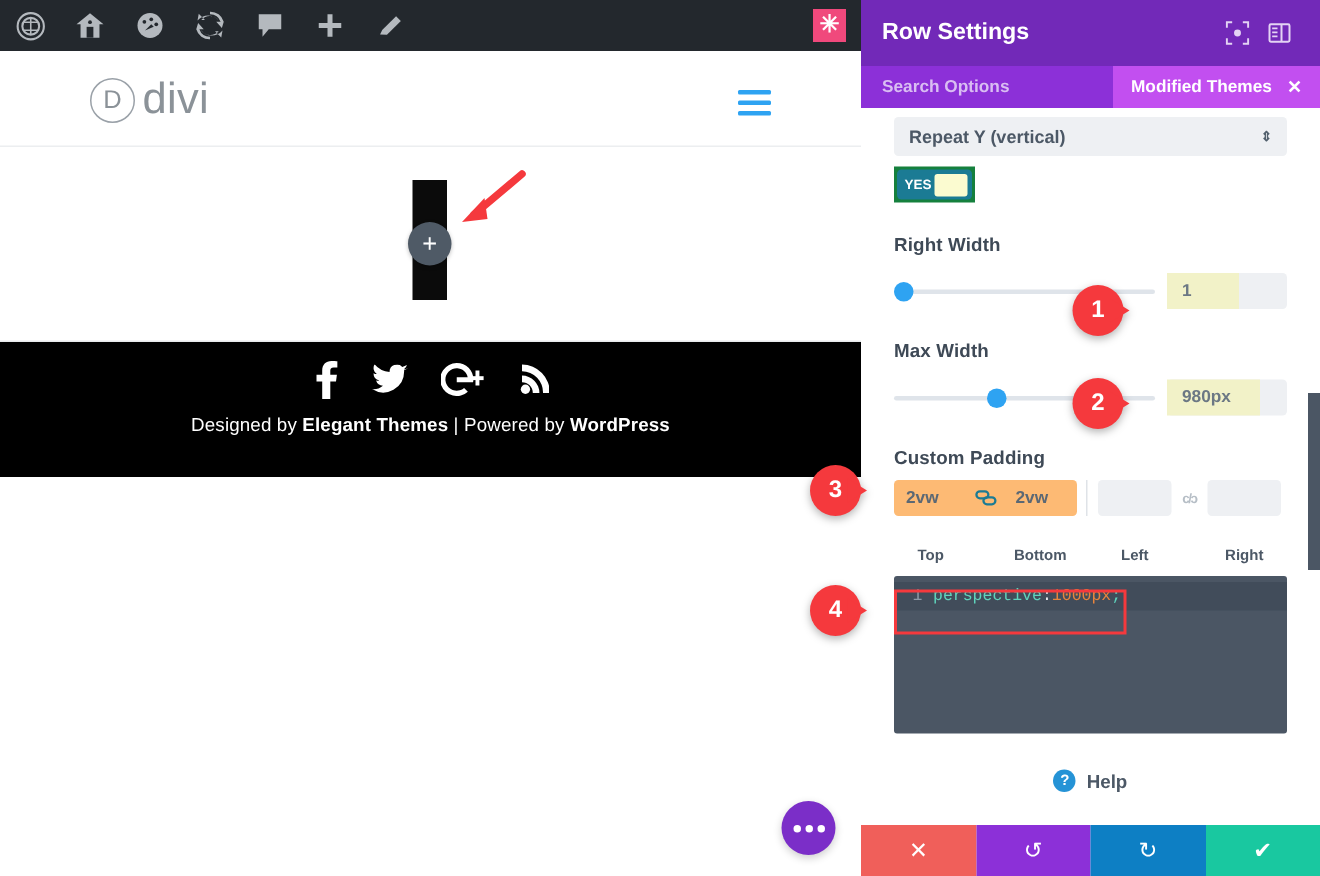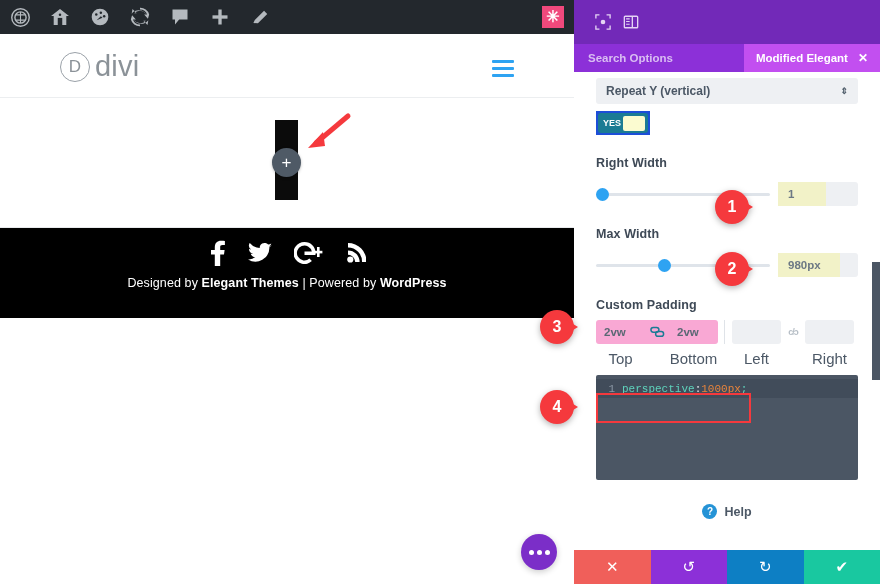--- a/index.html
+++ b/index.html
@@ -170,21 +170,21 @@
 
   .fld-label {
     margin-top: 21px;
     color: #3e4956; font-size: 12.5px; font-weight: bold;
     letter-spacing: .1px;
   }
 
   .toggle {
     margin-top: 7px;
     width: 54px; height: 24px;
-    background: #1d4ed8;
+    background: #15803d;
     padding: 2px;
     display: inline-block;
   }
   .toggle-inner {
     width: 100%; height: 100%;
     background: #1b7b94; border-radius: 3px;
     display: flex; align-items: center; justify-content: space-between;
     padding: 2px 3px;
   }
   .toggle-inner .yes { color: #fff; font-size: 9px; font-weight: bold; padding-left: 2px; }
@@ -221,32 +221,32 @@
   .value-box .val {
     position: absolute; left: 10px; top: 0; height: 24px;
     display: flex; align-items: center;
     color: #6c7884; font-size: 11.5px; font-weight: bold;
   }
 
   
   .pad-group { margin-top: 8px; display: flex; align-items: flex-start; }
   .pad-pair {
     display: flex; align-items: center;
-    background: #f9a8d4; border-radius: 3px;
+    background: #fdba74; border-radius: 3px;
     overflow: hidden;
   }
   .pad-cell { width: 49px; text-align: center; }
   .pad-in {
     height: 24px; display: flex; align-items: center; padding-left: 8px;
     color: #5b6874; font-size: 11.5px; font-weight: bold;
   }
   .pad-in.empty { background: #eef0f3; border-radius: 3px; }
   .pad-cap {
-    margin-top: 6px; text-align: center;
-    color: #4c5866; font-size: 15px; font-weight: normal;
+    margin-top: 21px; text-align: center;
+    color: #4c5866; font-size: 10px; font-weight: bold;
   }
   .link-ico { width: 24px; display: flex; align-items: center; justify-content: center; height: 24px; color: #1b7b94; }
   .link-ico.broken { color: #b6bec6; font-size: 9px; font-weight: bold; letter-spacing: -1px; }
   .pad-divider { width: 1px; height: 24px; background: #dfe3e8; margin: 0 7px 0 6px; }
   .pad-empty-pair { display: flex; align-items: center; text-align: center; }
 
   
   .code-box {
     margin-top: 8px;
     height: 105px;
@@ -451,39 +451,40 @@
 
   <div class="fab-dots">
     <span></span>
     <span></span>
     <span></span>
   </div>
 
   <div class="panel">
 
     <div class="panel-head">
+      <div class="panel-title">Row Settings</div>
       <div class="head-ico">
         <svg width="16" height="16" viewBox="0 0 18 18" fill="none" stroke="#e4d3f4" stroke-width="1.5">
           <path d="M1 5V1h4M13 1h4v4M17 13v4h-4M5 17H1v-4"></path>
           <circle cx="9" cy="9" r="2.6" fill="#e4d3f4" stroke="none"></circle>
         </svg>
       </div>
       <div class="head-ico">
         <svg width="16" height="16" viewBox="0 0 18 18" fill="none" stroke="#e4d3f4" stroke-width="1.5">
           <rect x="1.5" y="2.5" width="15" height="13" rx="1"></rect>
           <path d="M10.5 2.5v13"></path>
           <path d="M3.5 5.5h4M3.5 8.5h4M3.5 11.5h4" stroke-width="1.2"></path>
         </svg>
       </div>
     </div>
 
     <div class="panel-subhead">
       <div class="search-opt">Search Options</div>
       <div class="mod-styles">
-        <span>Modified Elegant</span>
+        <span>Modified Themes</span>
         <span class="mod-x">✕</span>
       </div>
     </div>
 
     <div class="panel-body">
 
       <div class="select-row">
         <span>Repeat Y (vertical)</span>
         <span class="spin">⇕</span>
       </div>

